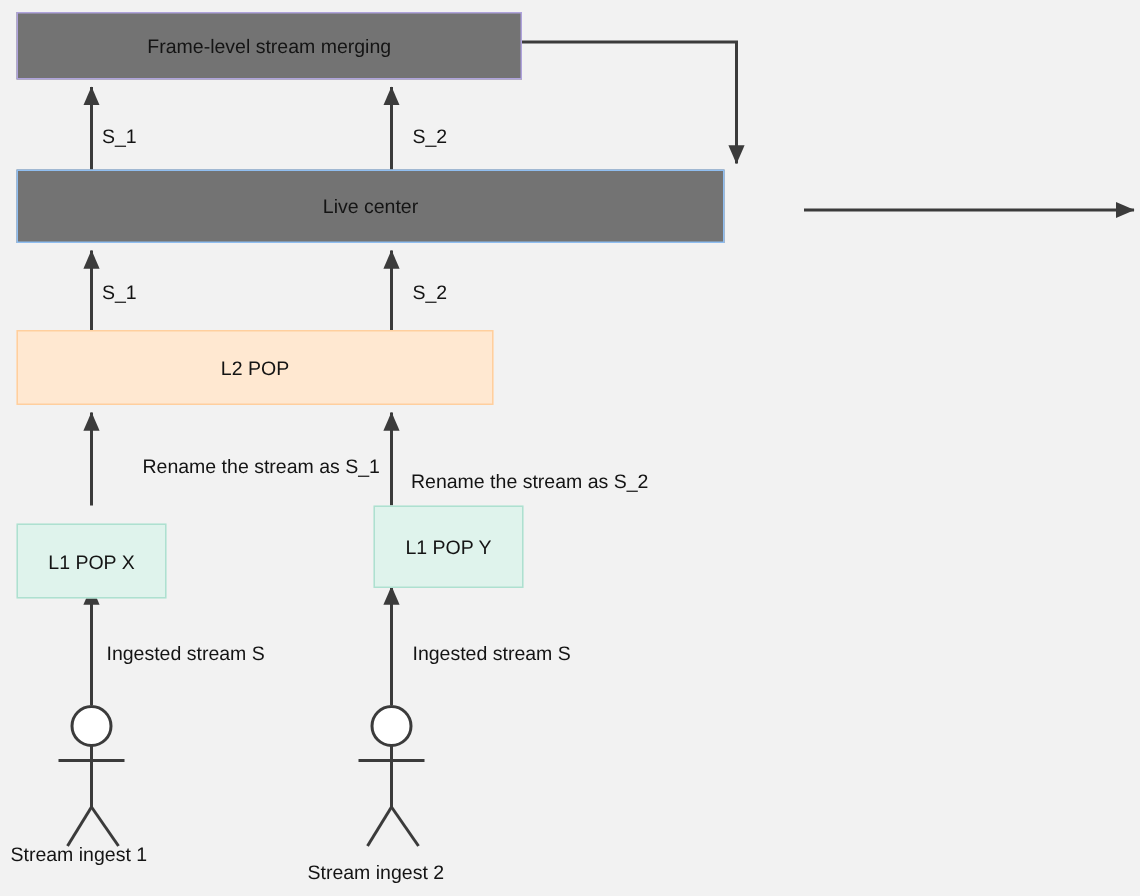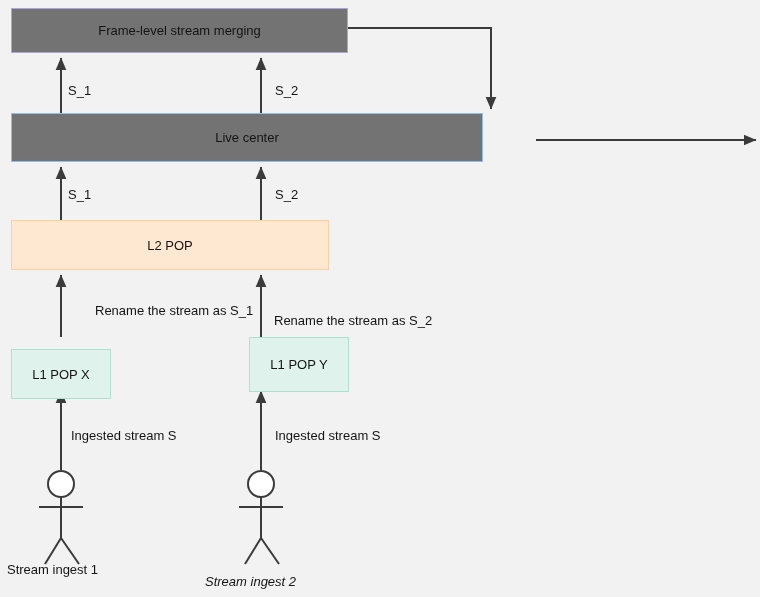--- a/index.html
+++ b/index.html
@@ -63,21 +63,21 @@
   .lbl-distribute  { left: 544px; top: 116px; }
   .lbl-s1-upper    { left: 68px;  top: 83px;  }
   .lbl-s2-upper    { left: 275px; top: 83px;  }
   .lbl-s1-lower    { left: 68px;  top: 187px; }
   .lbl-s2-lower    { left: 275px; top: 187px; }
   .lbl-rename-s1   { left: 71px;  top: 303px; margin-left: 24px; }
   .lbl-rename-s2   { left: 274px; top: 313px; }
   .lbl-ingest-left { left: 71px;  top: 428px; }
   .lbl-ingest-right{ left: 275px; top: 428px; }
   .lbl-actor-left  { left: 7px;   top: 562px; }
-  .lbl-actor-right { left: 205px; top: 574px; font-style: italic; }
+  .lbl-actor-right { left: 205px; top: 574px; }
 </style>
 </head>
 <body>
 
 <div class="canvas">
 
   <svg class="edges-layer" width="760" height="597" viewBox="0 0 760 597">
     <defs>
       <marker id="ah" viewBox="0 0 13 12" refX="12.2" refY="6" markerWidth="13" markerHeight="12" orient="auto" markerUnits="userSpaceOnUse">
         <path d="M0,0.6 L12.6,6 L0,11.4 Z" fill="#3B3B3B"></path>

